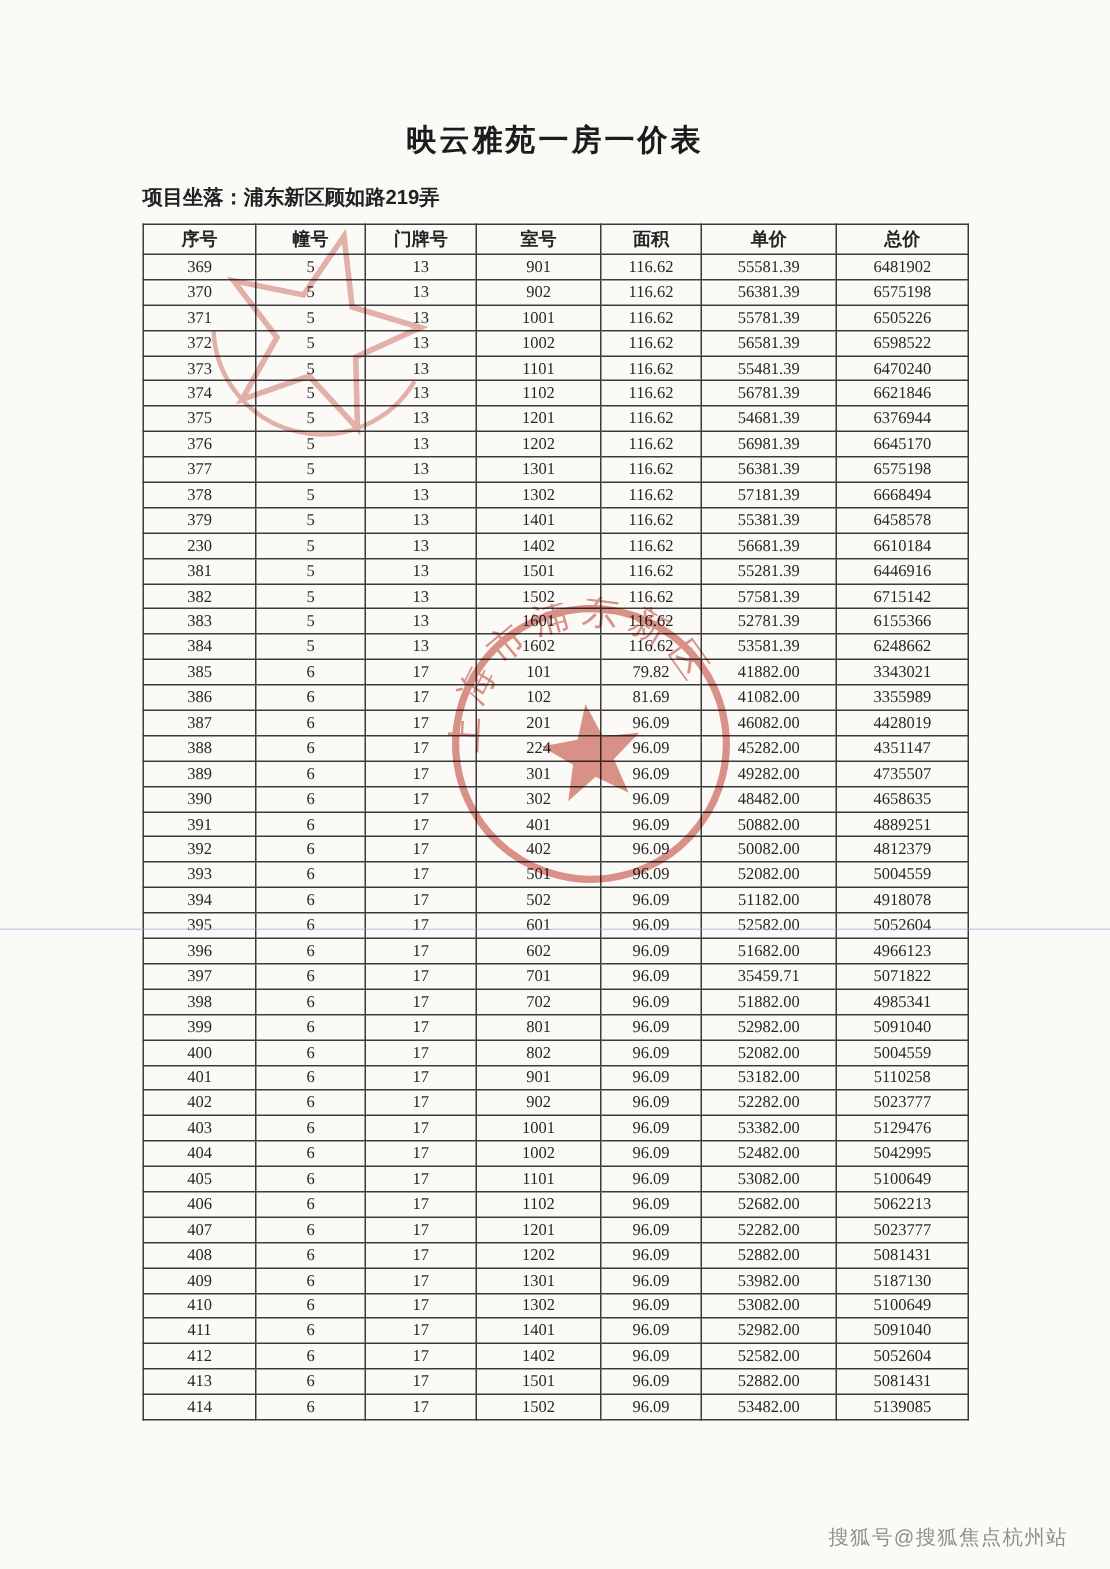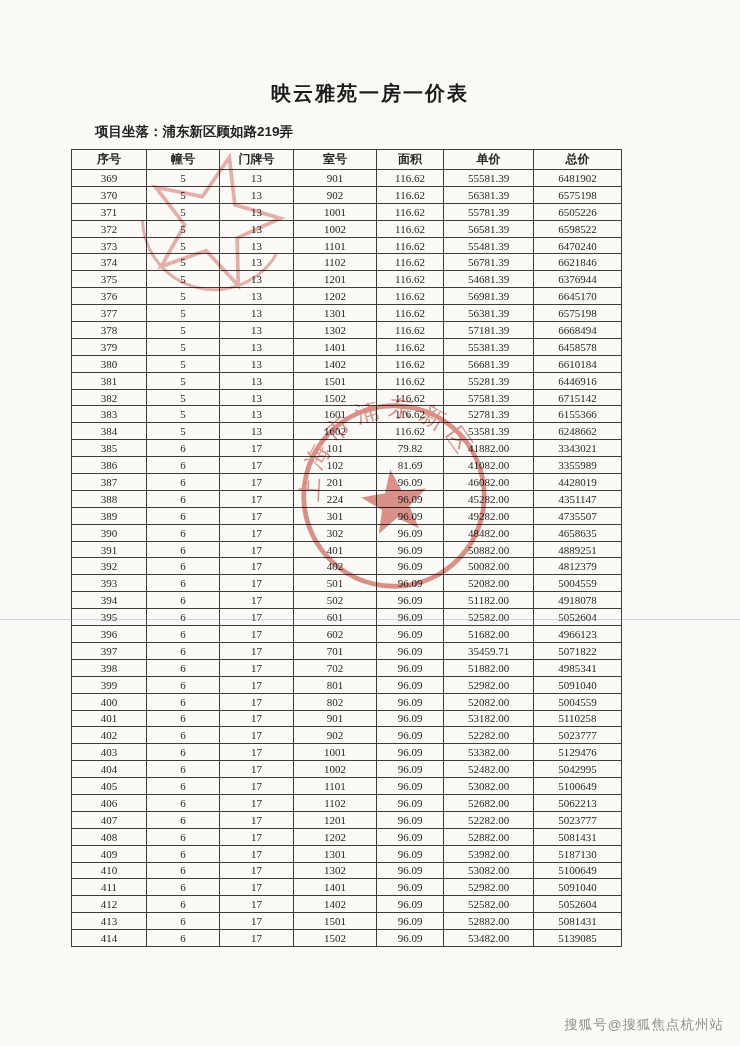--- a/index.html
+++ b/index.html
@@ -21,21 +21,21 @@
     color:#1c1c1c;
   }
   .subtitle {
     margin:16px 0 8px 95px;
     font-size:13.5px;
     font-weight:bold;
     color:#222;
   }
   table.price {
     border-collapse:collapse;
-    margin-left:71px;
+    margin-left:95px;
     width:550px;
     table-layout:fixed;
     font-family:"Liberation Serif","DejaVu Serif",serif;
   }
   table.price th, table.price td {
     border:1px solid #3c3c3c;
     text-align:center;
     vertical-align:middle;
     font-size:11px;
     color:#262626;
@@ -53,21 +53,21 @@
   .stamp-top { left:138px; top:148px; width:150px; height:150px; opacity:0.38; transform:rotate(14deg); }
   .stamp-main { left:298px; top:400px; width:192px; height:192px; opacity:0.55; transform:rotate(-8deg); }
   .scan-line {
     position:absolute;
     left:0; top:619px;
     width:740px; height:1px;
     background:rgba(140,165,210,0.45);
   }
   .footer {
     position:absolute;
-    right:16px;
+    right:28px;
     bottom:12px;
     font-size:13.5px;
     color:#8e8e8e;
     letter-spacing:1px;
   }
 </style>
 </head>
 <body>
 
 <div class="page">
@@ -191,21 +191,21 @@
         <tr>
           <td>379</td>
           <td>5</td>
           <td>13</td>
           <td>1401</td>
           <td>116.62</td>
           <td>55381.39</td>
           <td>6458578</td>
         </tr>
         <tr>
-          <td>380</td>
+          <td>230</td>
           <td>5</td>
           <td>13</td>
           <td>1402</td>
           <td>116.62</td>
           <td>56681.39</td>
           <td>6610184</td>
         </tr>
         <tr>
           <td>381</td>
           <td>5</td>

